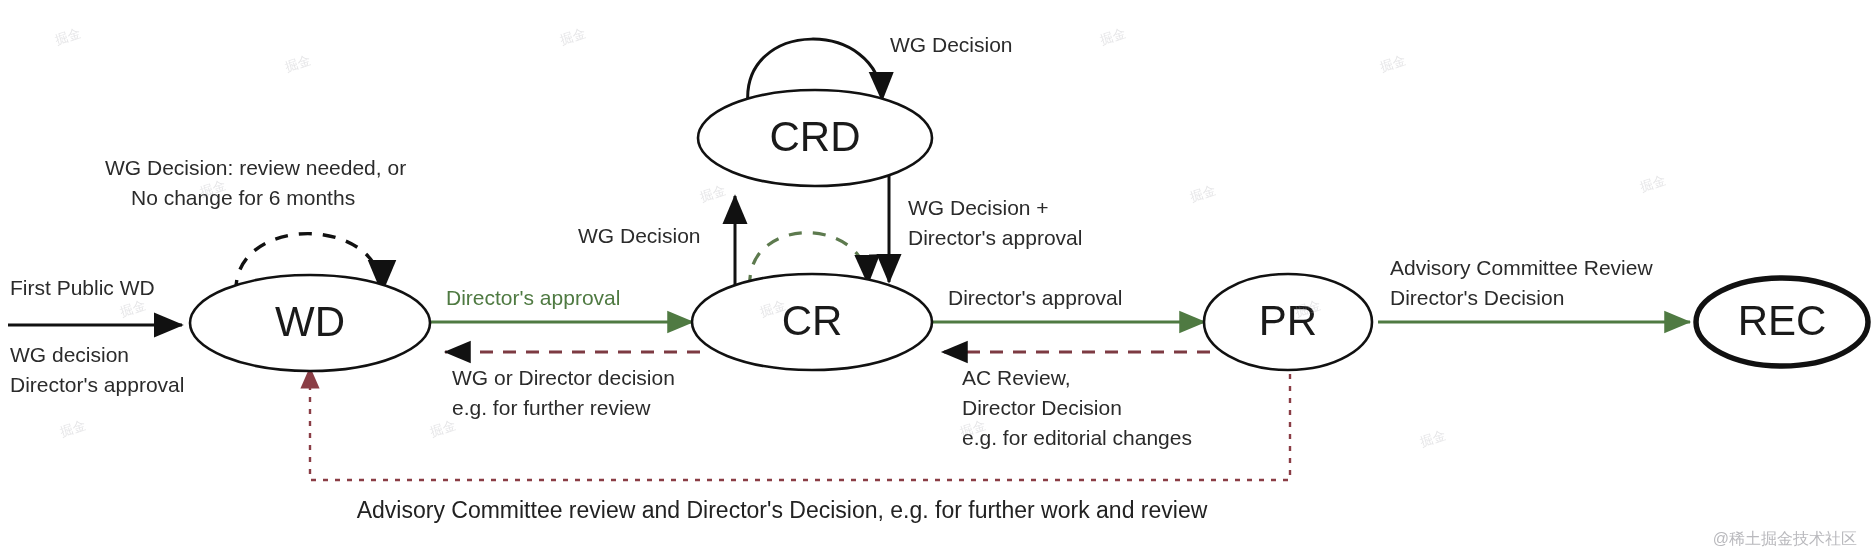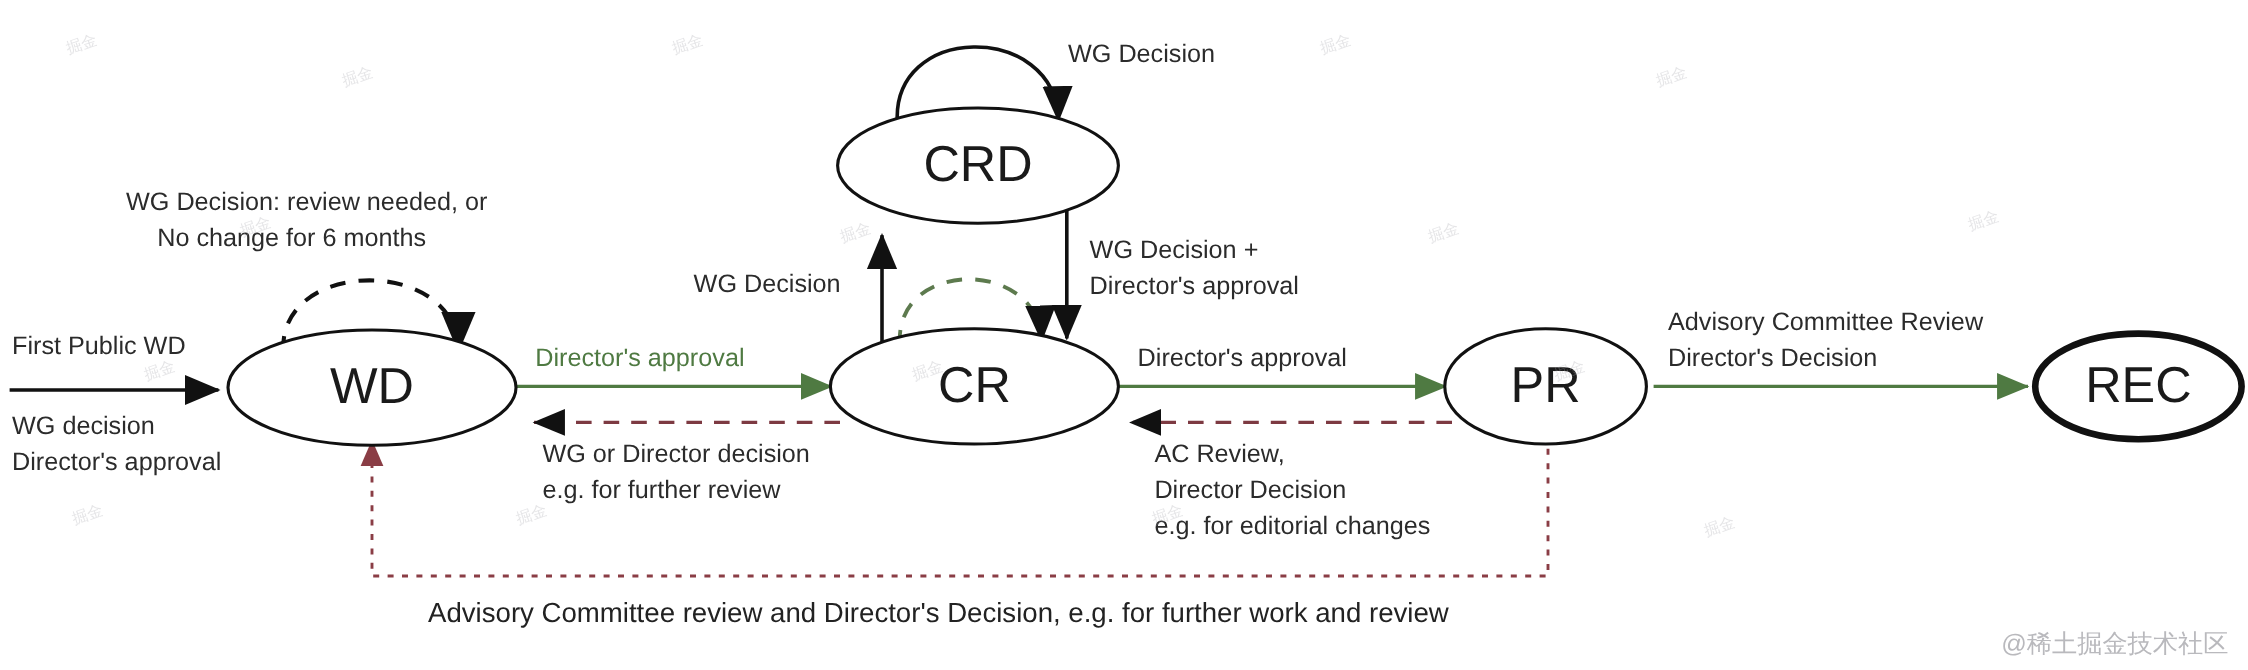--- a/index.html
+++ b/index.html
@@ -95,21 +95,21 @@
     color: rgba(170,170,175,0.30);
     white-space: nowrap;
     pointer-events: none;
     transform: rotate(-18deg);
   }
   .corner-credit {
     position: absolute;
     right: 16px;
     bottom: 8px;
     font-family: "Liberation Sans", sans-serif;
-    font-size: 21px;
+    font-size: 16px;
     color: #b9b9bd;
     white-space: nowrap;
   }
 </style>
 </head>
 <body>
 
 <div id="canvas-wrap">
 
   <svg id="diagram" viewBox="0 0 1873 558">

